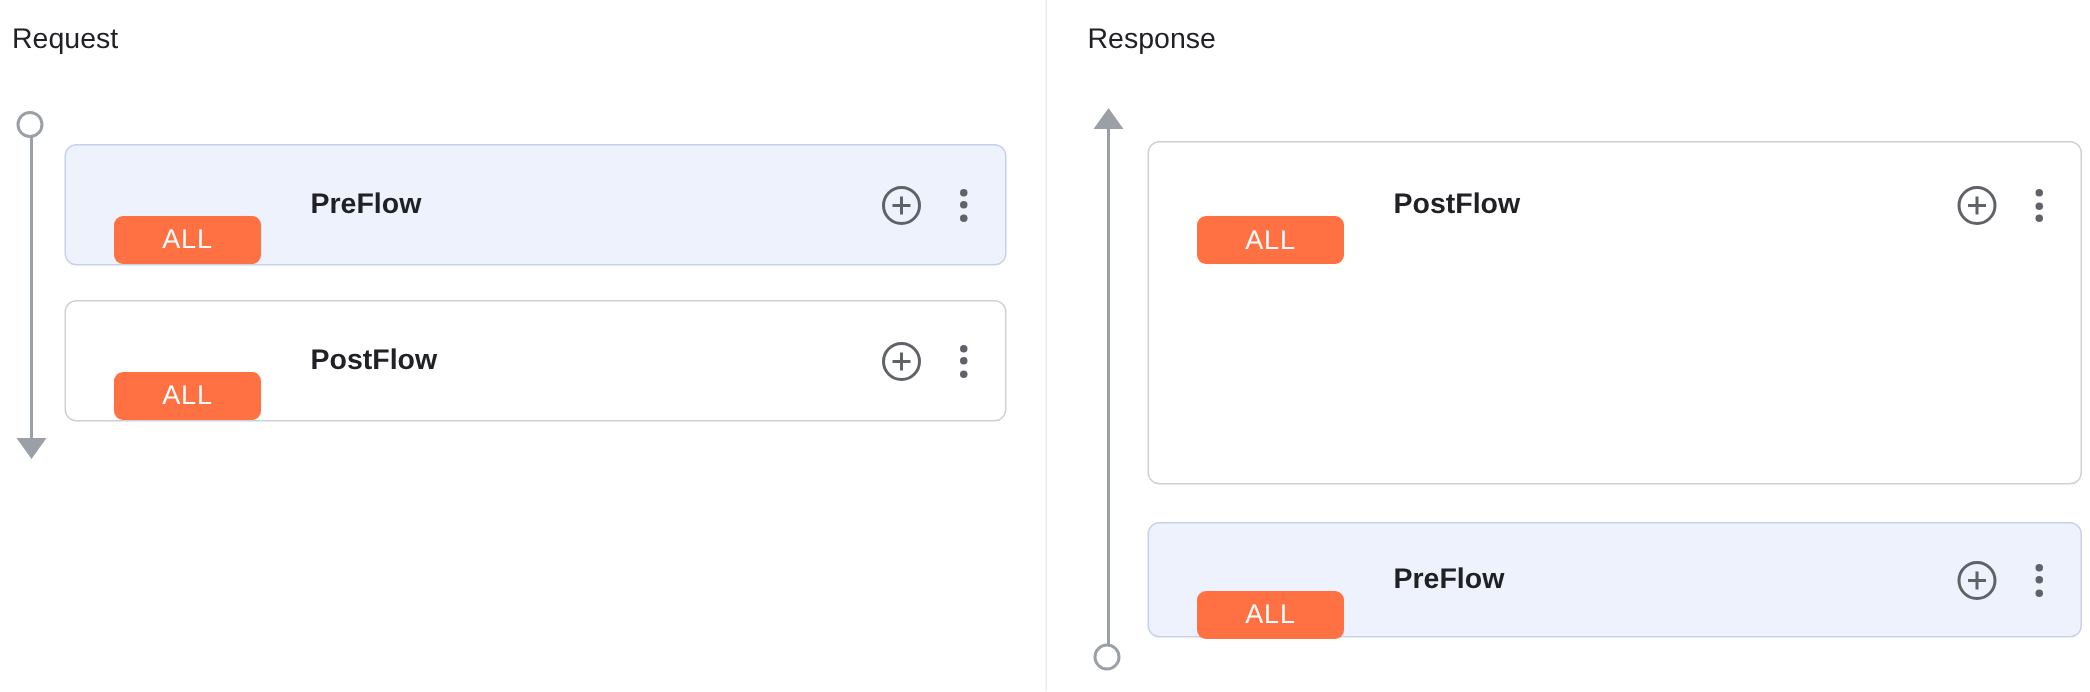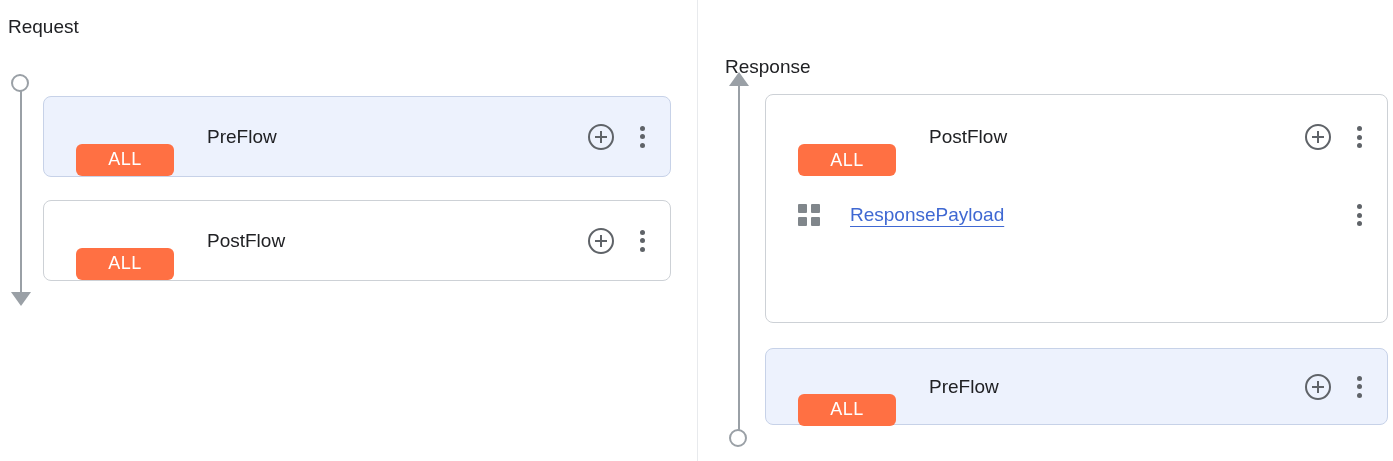--- a/index.html
+++ b/index.html
@@ -23,21 +23,21 @@
   
   .panel-title {
     position: absolute;
     font-size: 19px;
     font-weight: 400;
     color: #202124;
     line-height: 1;
     white-space: nowrap;
   }
   #request-title  { left: 8px;  top: 17px; }
-  #response-title { left: 725px; top: 17px; margin-top: 40px; }
+  #response-title { left: 725px; top: 17px; }
 
   
   #panel-divider {
     position: absolute;
     left: 697px;
     top: 0;
     width: 1px;
     height: 461px;
     background: #e8eaed;
   }
@@ -121,21 +121,21 @@
     color: #ffffff;
     font-size: 18px;
     letter-spacing: 0.5px;
     font-weight: 400;
     box-sizing: border-box;
     margin-top: 46px;
   }
   .flow-name {
     margin-left: 33px;
     font-size: 19px;
-    font-weight: 400;
+    font-weight: 700;
     color: #202124;
     white-space: nowrap;
   }
 
   .row-spacer { flex: 1 1 auto; }
   .plus-icon {
     width: 26px;
     height: 26px;
     position: relative;
     border: 2px solid #5f6368;
@@ -292,37 +292,20 @@
       <span class="kebab-slot">
         <span class="kebab-icon">
             <i></i>
             <i></i>
             <i></i>
           </span>
       </span>
     </div>
 
 
-    <div class="card-row policy-row">
-      <span class="grid-icon">
-          <i></i>
-          <i></i>
-          <i></i>
-          <i></i>
-        </span>
-      <span class="policy-link">ResponsePayload</span>
-      <span class="row-spacer"></span>
-      <span class="kebab-slot">
-        <span class="kebab-icon">
-            <i></i>
-            <i></i>
-            <i></i>
-          </span>
-      </span>
-    </div>
   </div>
 
   <div class="flow-card selected" id="res-card-preflow">
     <div class="card-row">
       <span class="badge-all">ALL</span>
       <span class="flow-name">PreFlow</span>
       <span class="row-spacer"></span>
       <span class="plus-slot">
         <span class="plus-icon"></span>
       </span>

